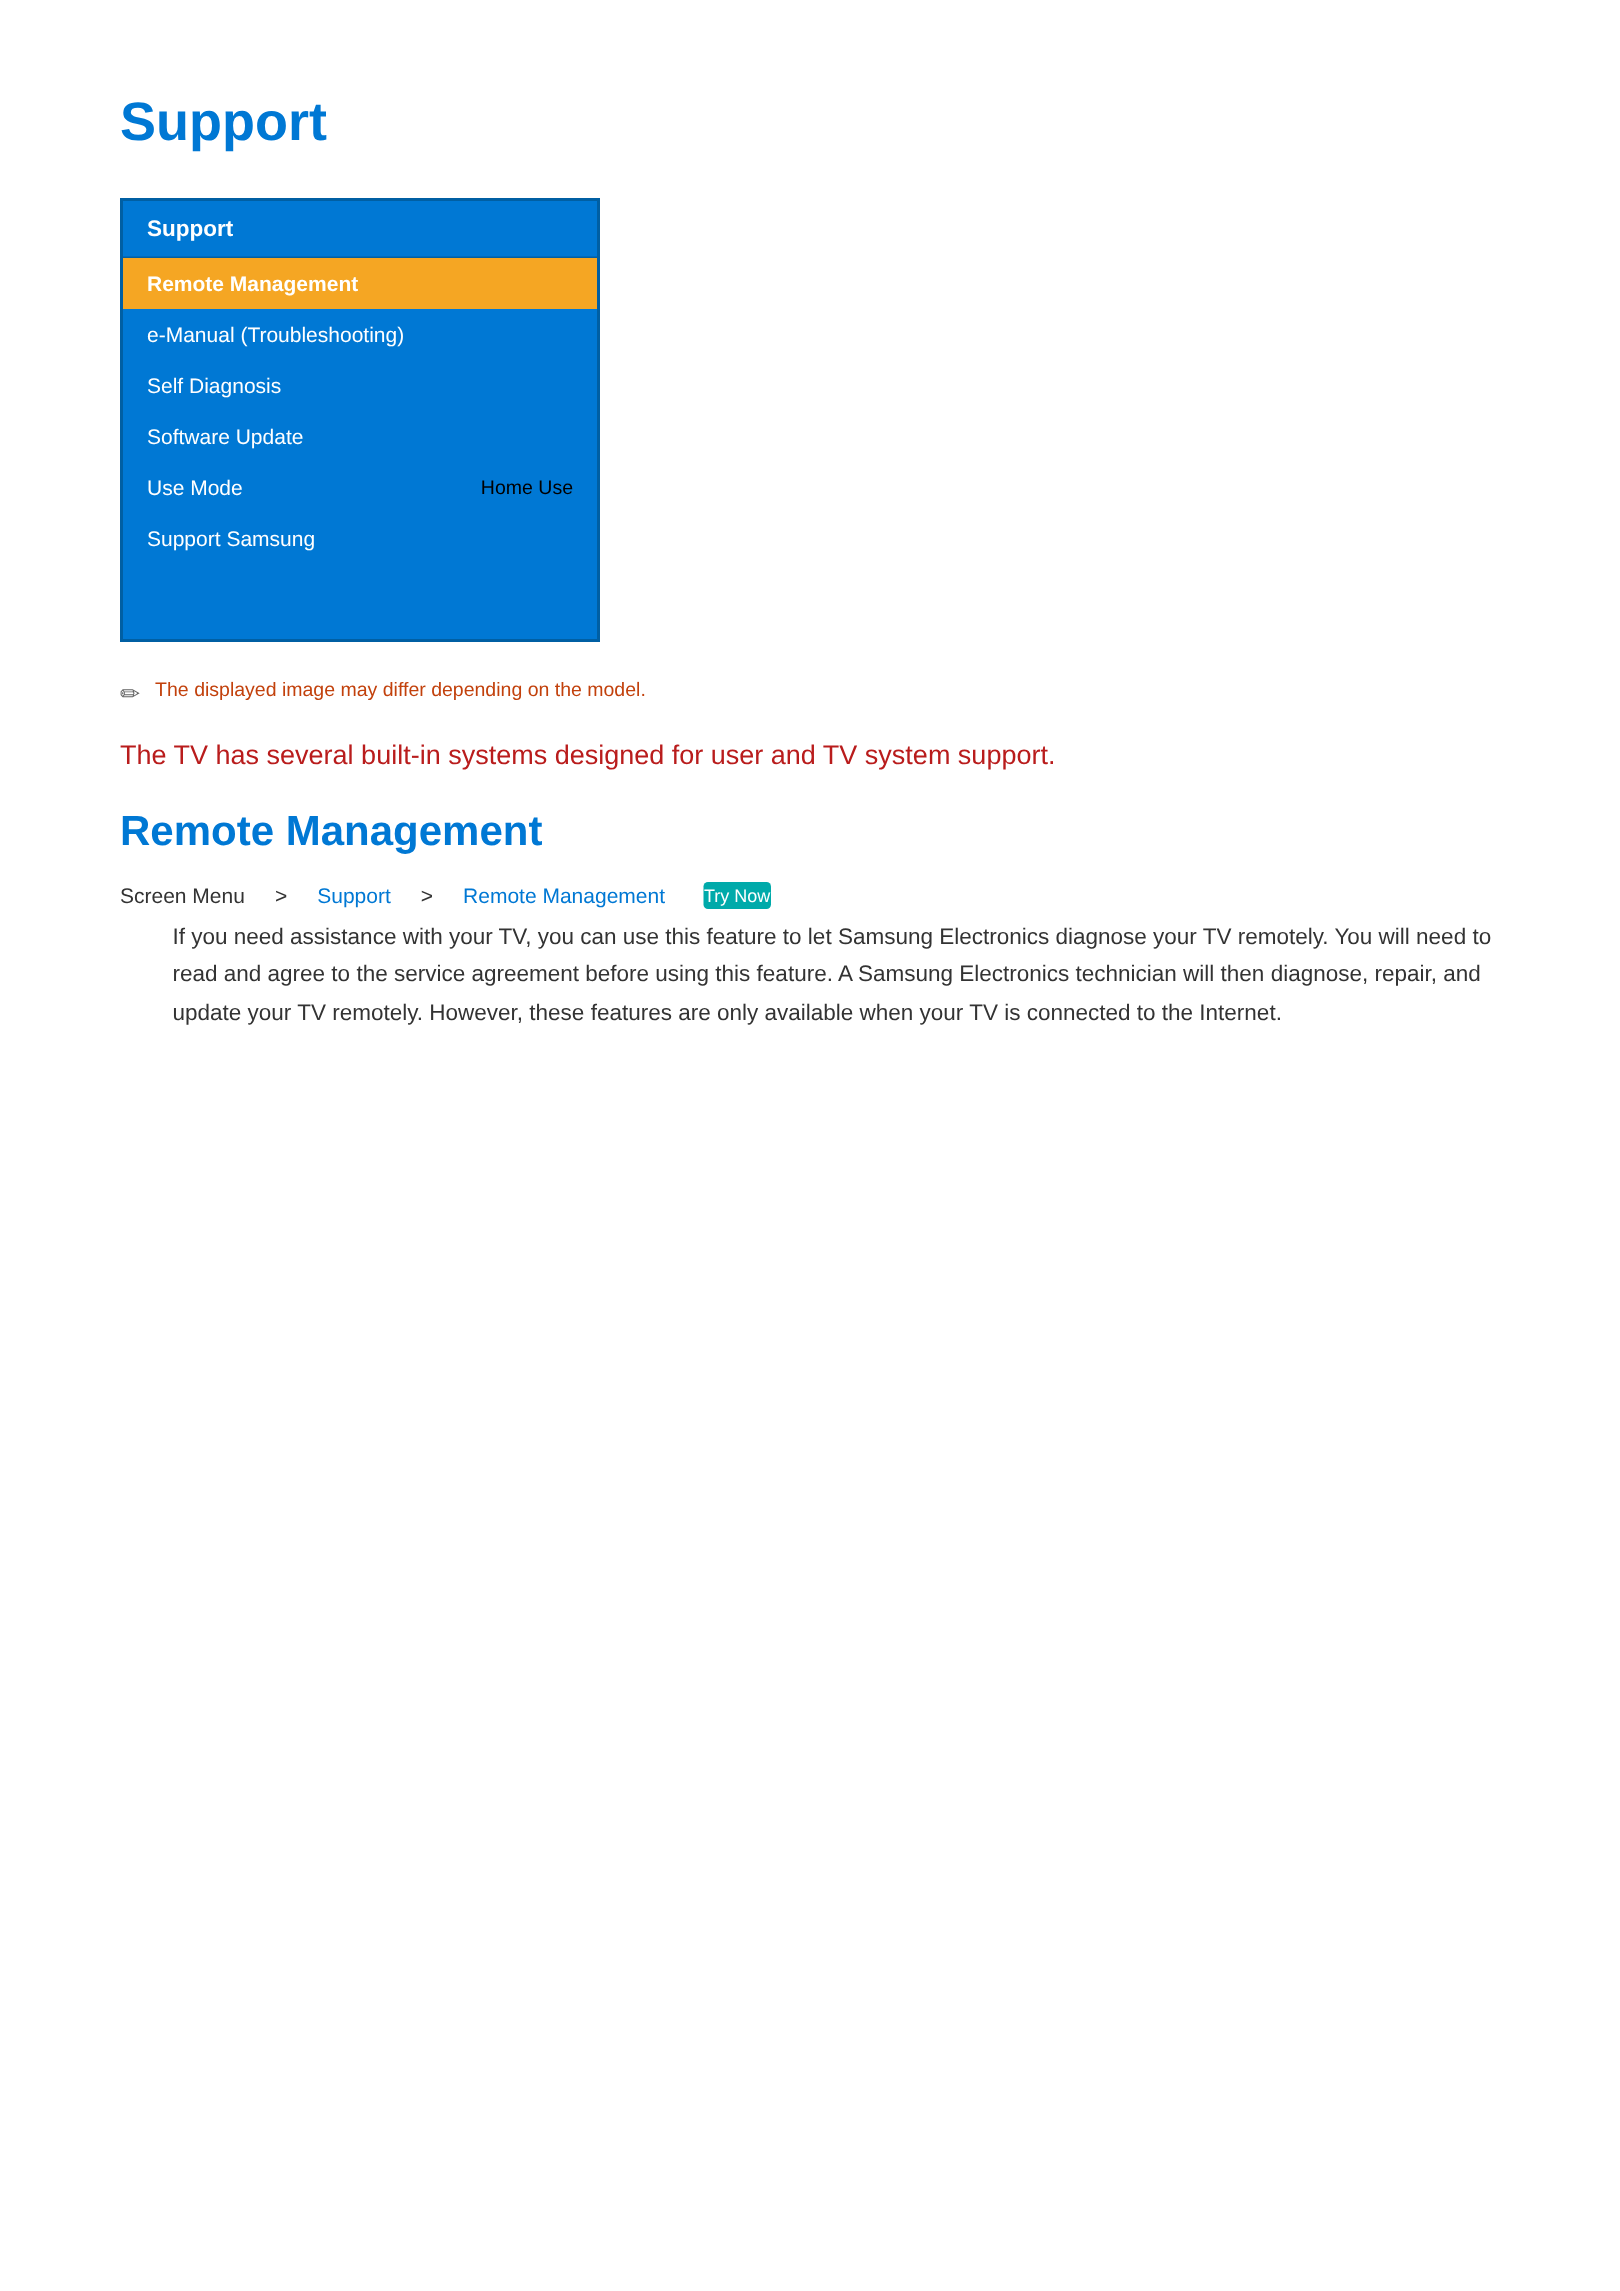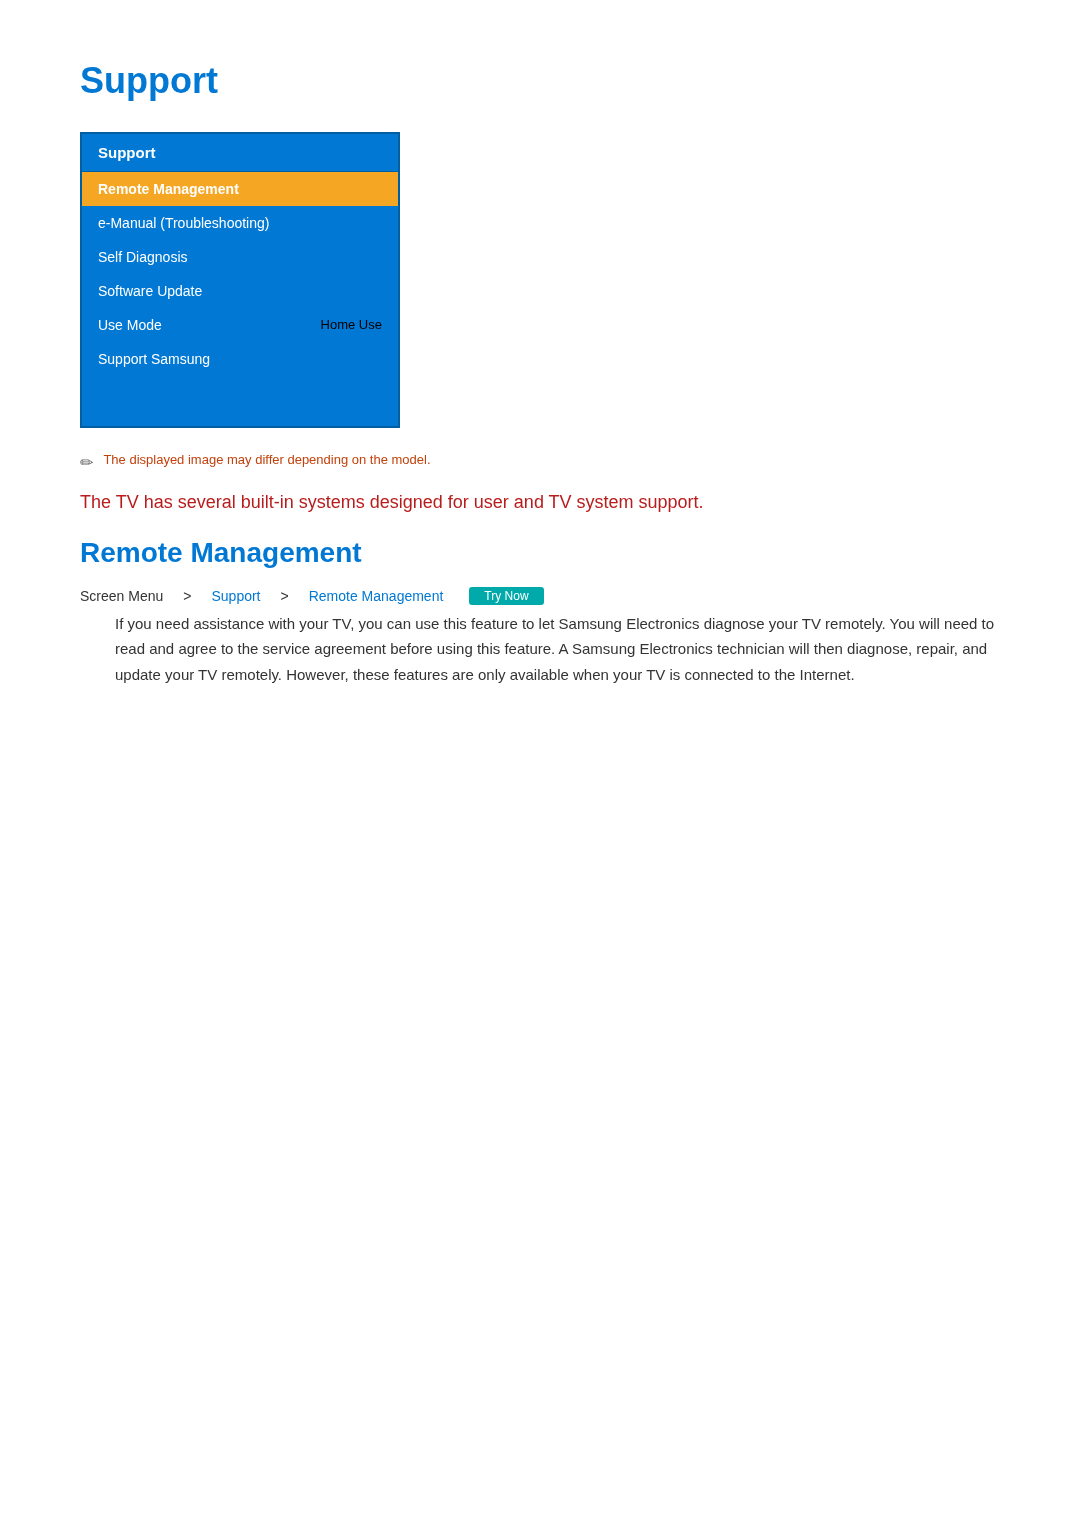--- a/index.html
+++ b/index.html
@@ -119,21 +119,21 @@
 
     .breadcrumb-link {
       color: #0078d4;
       text-decoration: none;
     }
 
     .try-now-badge {
       background-color: #00aaaa;
       color: #ffffff;
       font-size: 12px;
-      padding: 2px 15px;
+      padding: 2px 0;
       border-radius: 3px;
       margin-left: 6px;
       font-weight: normal;
       display: inline-block;
     }
 
     .body-text {
       font-size: 15px;
       color: #333333;
       line-height: 1.7;

